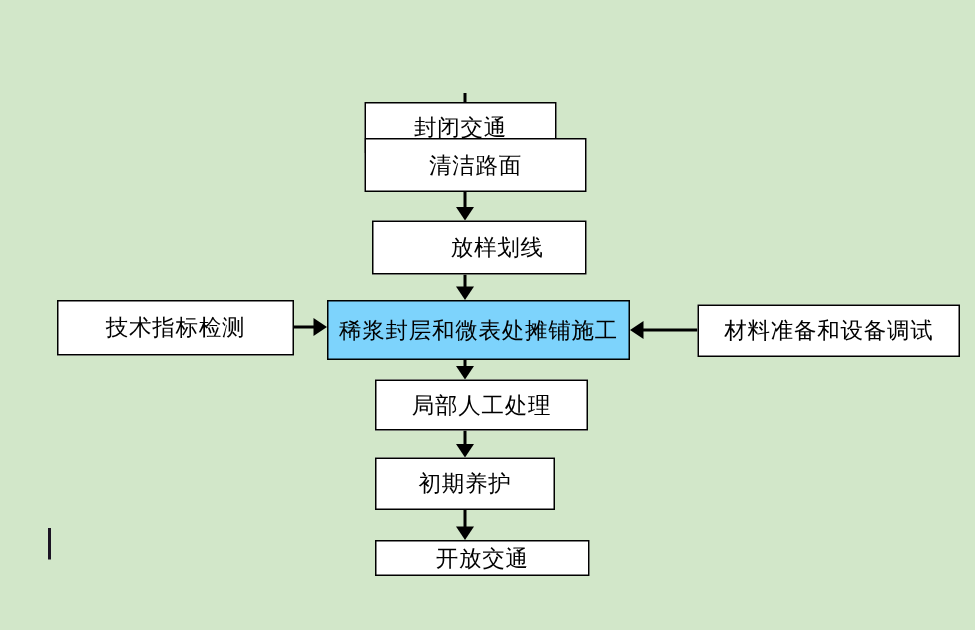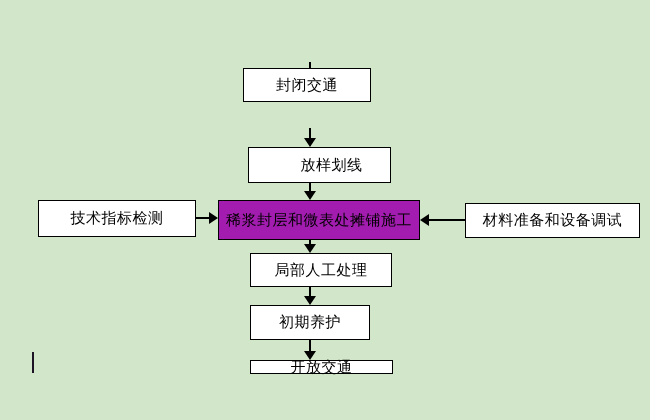--- a/index.html
+++ b/index.html
@@ -125,35 +125,38 @@
       <div class="stem" style="height: 11px; background: rgb(0, 0, 0);"></div>
       <div class="head" style="top: 9px; border-top-color: rgb(0, 0, 0);"></div>
     </div>
     <div class="vconn" style="left: 303px; top: 340px; height: 20px;">
       <div class="stem" style="height: 13px; background: rgb(0, 0, 0);"></div>
       <div class="head" style="top: 11px; border-top-color: rgb(0, 0, 0);"></div>
     </div>
     <div class="node" style="left: 243px; top: 28px; width: 128px; height: 34px; background: rgb(255, 255, 255); border-color: rgb(0, 0, 0); margin-top: 40px;">
       <span class="node-label">封闭交通</span>
     </div>
+    <div class="node" style="left: 243px; top: 92px; width: 148px; height: 36px; background: rgb(255, 255, 255); border-color: rgb(0, 0, 0);">
+      <span class="node-label">清洁路面</span>
+    </div>
     <div class="node" style="left: 248px; top: 147px; width: 143px; height: 36px; background: rgb(255, 255, 255); border-color: rgb(0, 0, 0); padding-left: 24px;">
       <span class="node-label">放样划线</span>
     </div>
     <div class="node" style="left: 17px; top: 200px; width: 158px; height: 37px; background: rgb(255, 255, 255); border-color: rgb(0, 0, 0); margin-left: 21px;">
       <span class="node-label">技术指标检测</span>
     </div>
-    <div class="node" style="left: 218px; top: 200px; width: 202px; height: 40px; background: #a21caf; border-color: rgb(0, 0, 0);">
+    <div class="node" style="left: 218px; top: 200px; width: 202px; height: 40px; background: #7dd3fc; border-color: rgb(0, 0, 0);">
       <span class="node-label">稀浆封层和微表处摊铺施工</span>
     </div>
     <div class="node" style="left: 465px; top: 203px; width: 175px; height: 35px; background: rgb(255, 255, 255); border-color: rgb(0, 0, 0);">
       <span class="node-label">材料准备和设备调试</span>
     </div>
     <div class="node" style="left: 250px; top: 253px; width: 142px; height: 34px; background: rgb(255, 255, 255); border-color: rgb(0, 0, 0);">
       <span class="node-label">局部人工处理</span>
     </div>
     <div class="node" style="left: 250px; top: 305px; width: 120px; height: 35px; background: rgb(255, 255, 255); border-color: rgb(0, 0, 0);">
       <span class="node-label">初期养护</span>
     </div>
-    <div class="node" style="left: 250px; top: 360px; width: 143px; height: 14px; background: rgb(255, 255, 255); border-color: rgb(0, 0, 0);">
+    <div class="node" style="left: 250px; top: 360px; width: 143px; height: 24px; background: rgb(255, 255, 255); border-color: rgb(0, 0, 0);">
       <span class="node-label">开放交通</span>
     </div>
     <div class="caret-mark" style="left: 32px; top: 352px; width: 2px; height: 21px;"></div>
   </div>
 
 </body></html>

